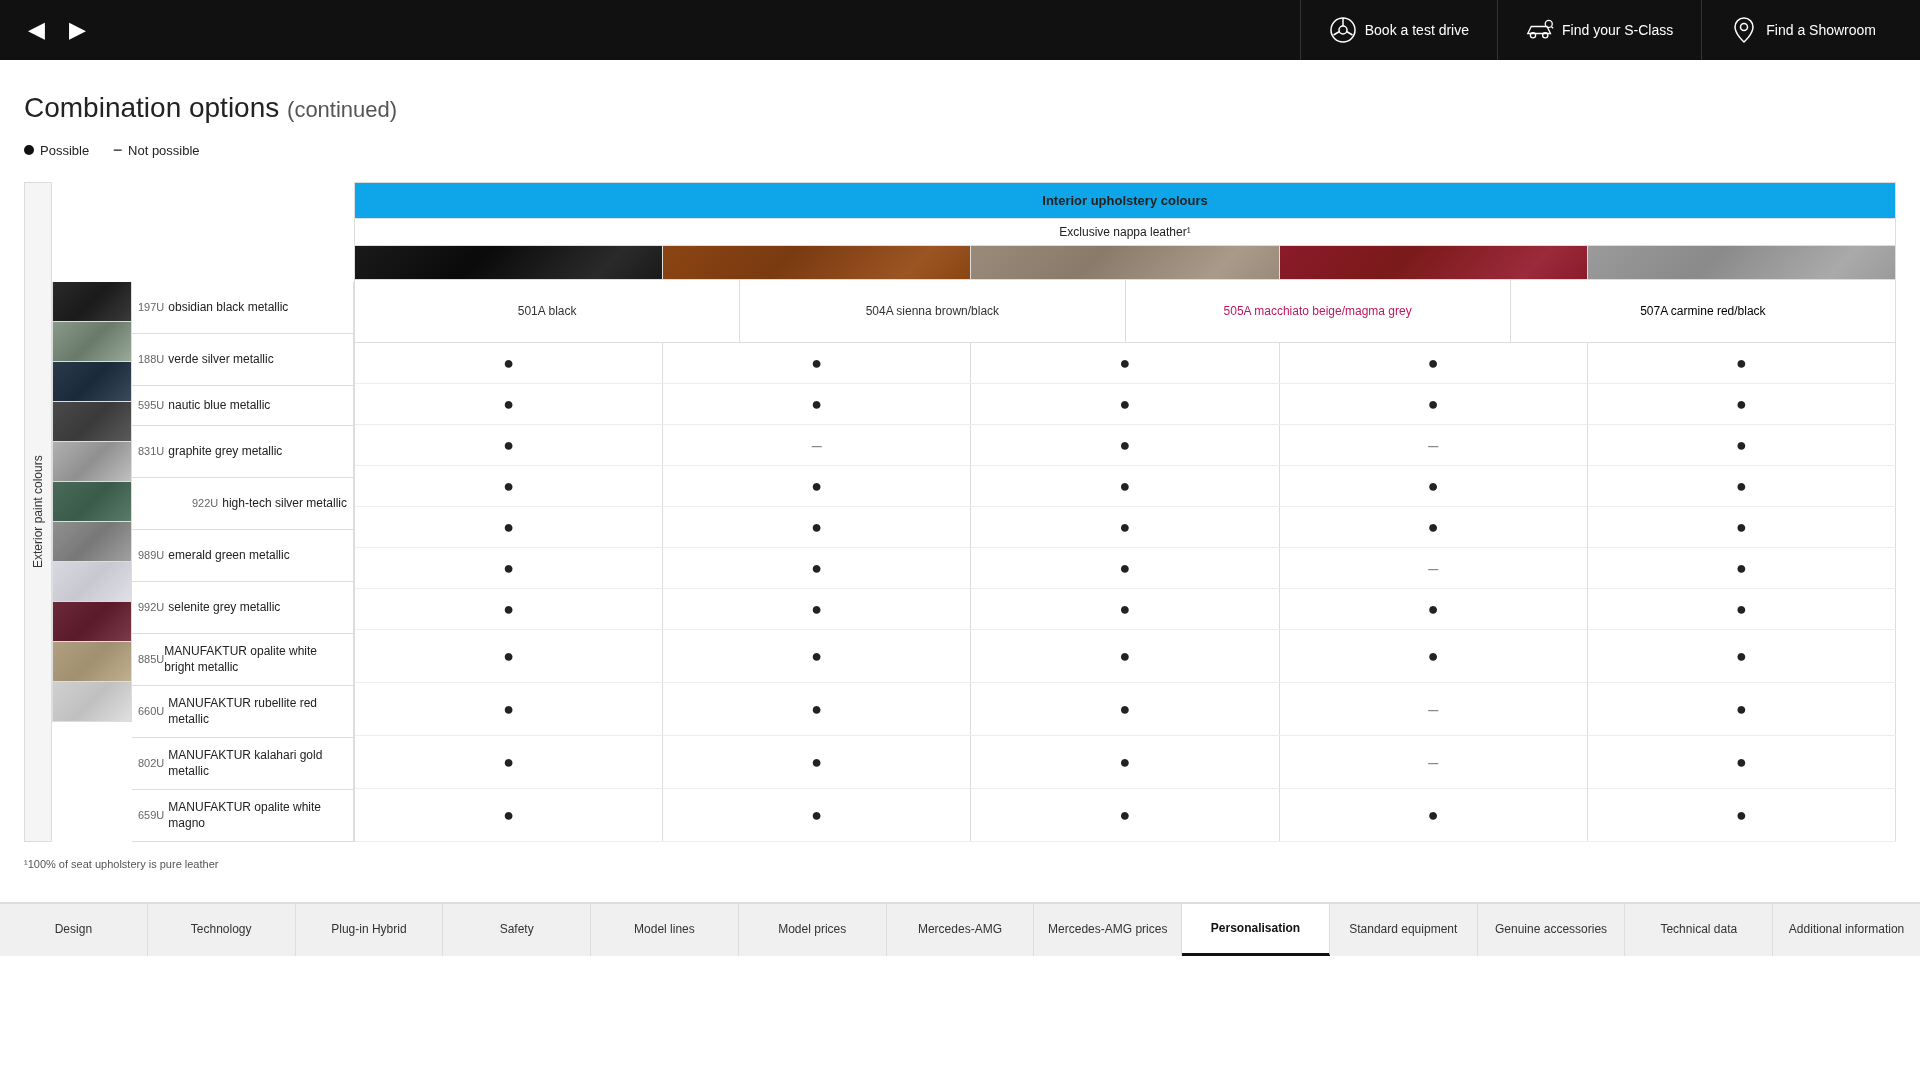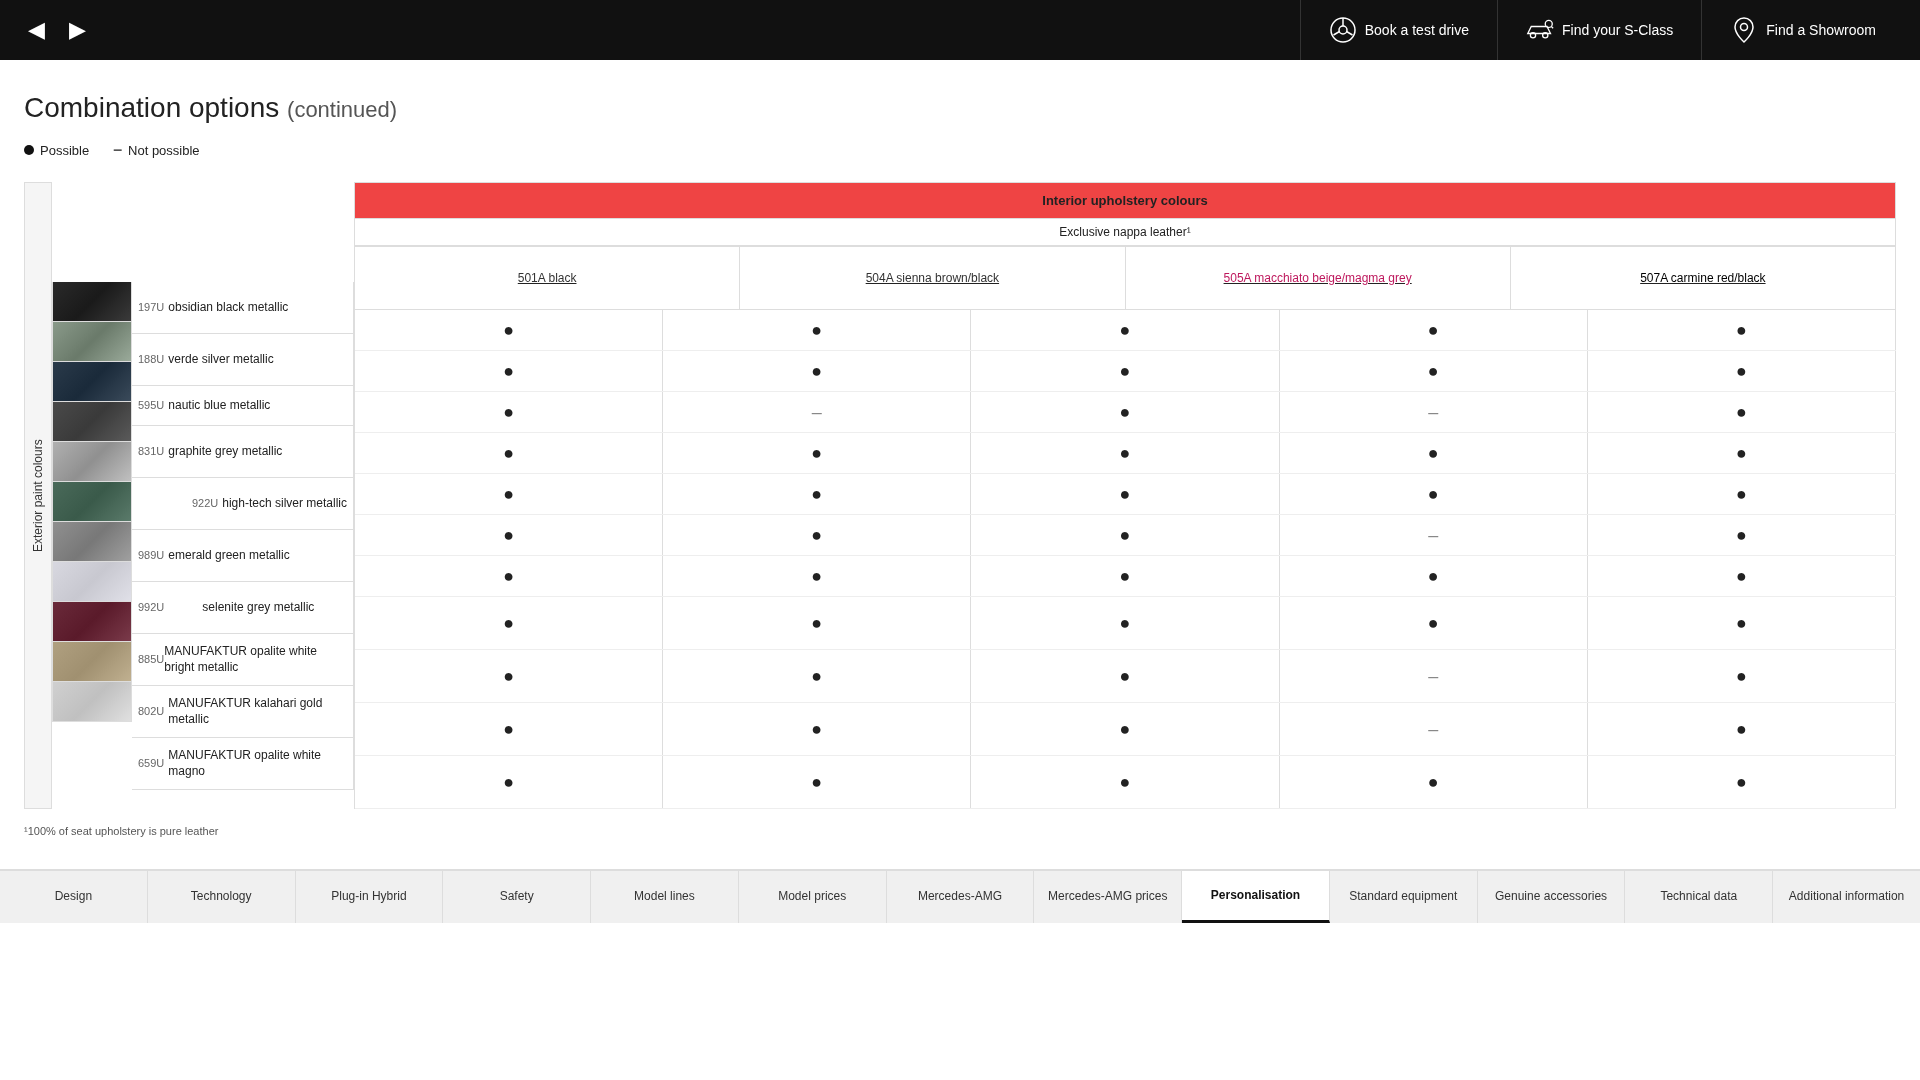--- a/index.html
+++ b/index.html
@@ -164,21 +164,20 @@
     
     .right-panel {
       flex: 1;
       display: flex;
       flex-direction: column;
       border-left: 1px solid #ddd;
     }
     .upholstery-cols {
       display: flex;
       flex: 1;
-      text-decoration: underline;
     }
 
     
     .footnote {
       font-size: 11px;
       color: #555;
       margin-top: 16px;
       padding: 0 0 16px 0;
     }
 
@@ -332,42 +331,46 @@
             <span>graphite grey metallic</span>
           </div>
           <div class="color-name-cell" style="min-height: 52px; justify-content: flex-end;">
             <span style="color:#666;font-size:11px;margin-right:4px;">922U</span>
             <span>high-tech silver metallic</span>
           </div>
           <div class="color-name-cell" style="min-height: 52px;">
             <span style="color:#666;font-size:11px;margin-right:4px;">989U</span>
             <span>emerald green metallic</span>
           </div>
-          <div class="color-name-cell" style="min-height: 52px; gap: 34px;">
+          <div class="color-name-cell" style="min-height: 52px;">
             <span style="color:#666;font-size:11px;margin-right:4px;">992U</span>
             <span>selenite grey metallic</span>
           </div>
           <div class="color-name-cell" style="min-height: 52px;">
             <span style="color:#666;font-size:11px;">885U</span>
             <span>MANUFAKTUR opalite white bright metallic</span>
           </div>
           <div class="color-name-cell" style="min-height: 52px;">
+            <span style="color:#666;font-size:11px;margin-right:4px;">660U</span>
+            <span>MANUFAKTUR rubellite red metallic</span>
+          </div>
+          <div class="color-name-cell" style="min-height: 52px;">
             <span style="color:#666;font-size:11px;margin-right:4px;">802U</span>
             <span>MANUFAKTUR kalahari gold metallic</span>
           </div>
           <div class="color-name-cell" style="min-height: 52px;">
             <span style="color:#666;font-size:11px;margin-right:4px;">659U</span>
             <span>MANUFAKTUR opalite white magno</span>
           </div>
         </div>
     </div>
 
     <div class="right-panel">
 
-      <div style="border:1px solid #ddd; border-left:none; text-align:center; font-weight:bold; font-size:13px; padding:10px; background:#ef4444;">
+      <div style="border:1px solid #ddd; border-left:none; text-align:center; font-weight:bold; font-size:13px; padding:10px; background:#0ea5e9;">
         <span>Interior upholstery colours</span>
       </div>
 
       <div style="border:1px solid #ddd; border-left:none; border-top:none; text-align:center; font-size:12px; padding:6px; background:#fff;">
         <span>Exclusive nappa leather¹</span>
       </div>
 
       <div class="upholstery-cols" style="height:90px; border-bottom:1px solid #ddd;">
 
       <div class="int-black" style="flex: 1 1 0%; height: 100%; border-right: 1px solid rgb(221, 221, 221);"></div>

